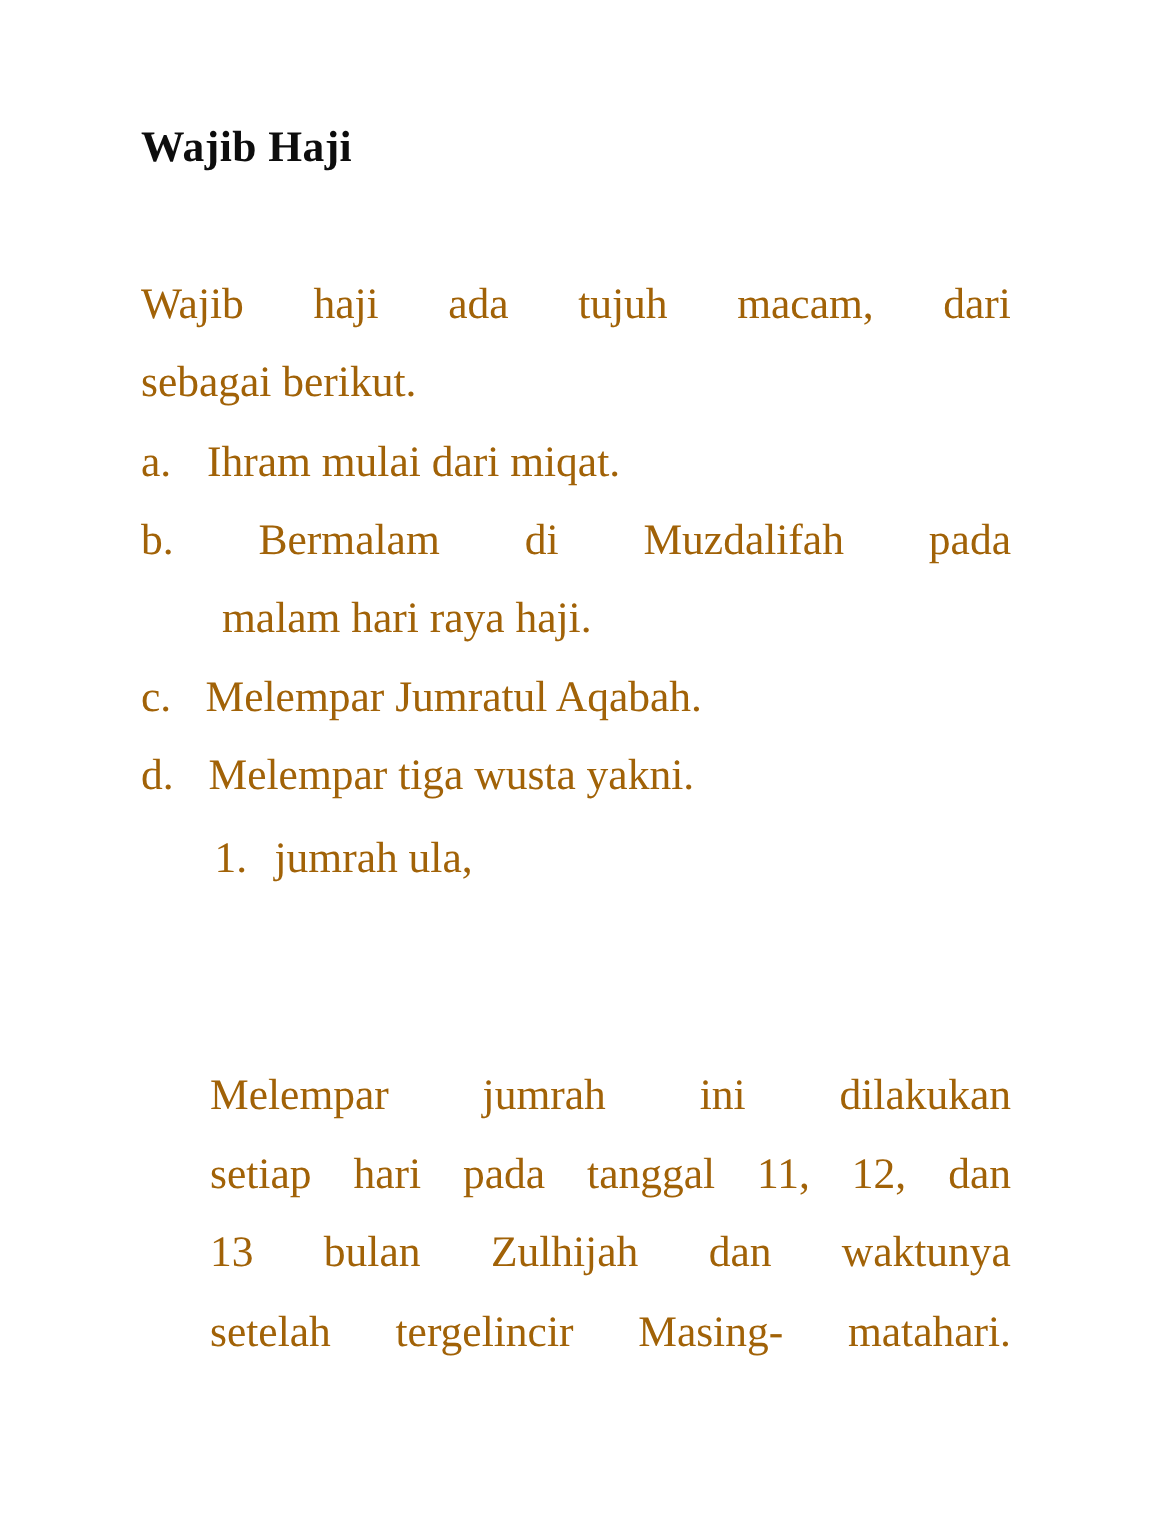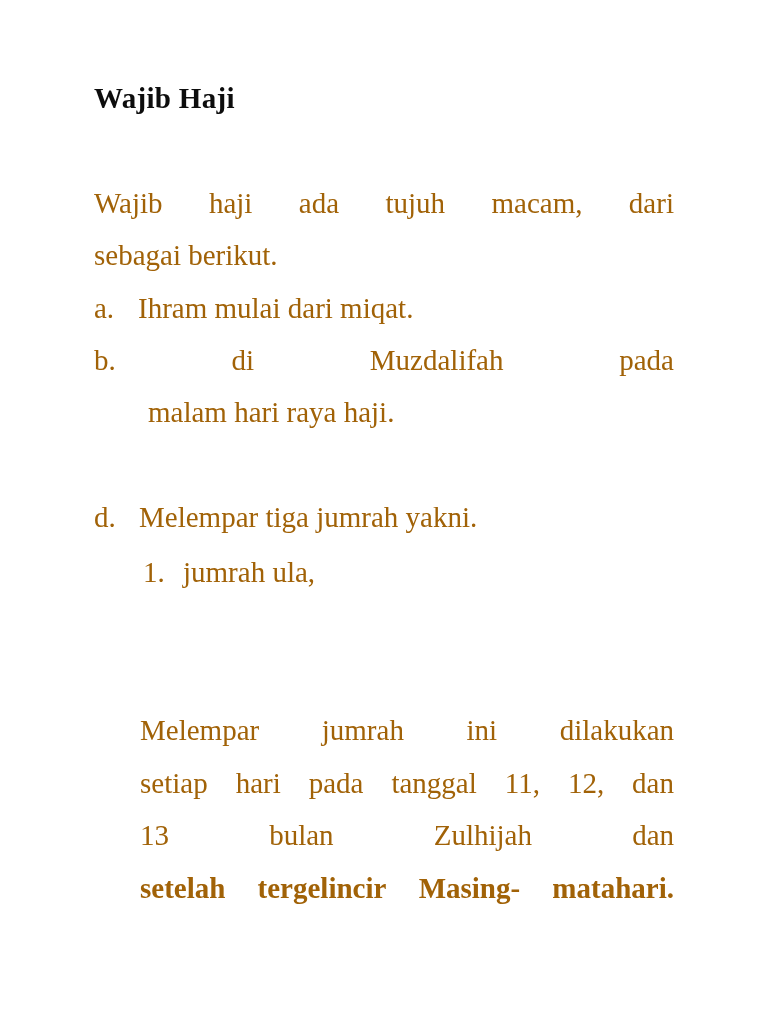--- a/index.html
+++ b/index.html
@@ -63,29 +63,33 @@
     <span>dari</span>
   </div>
   <div class="line" style="left:94px; top:237px;">sebagai berikut.</div>
 
   <div class="line" style="left:94px; top:290px;">
     <span class="marker" style="width:44px;">a.</span><span>Ihram mulai dari miqat.</span>
   </div>
 
   <div class="line justify" style="left:94px; top:342px; width:580px;">
     <span>b.</span>
+    <span>Bermalam</span>
     <span>di</span>
     <span>Muzdalifah</span>
     <span>pada</span>
   </div>
   <div class="line" style="left:148px; top:394px;text-align:center;">malam hari raya haji.</div>
 
+  <div class="line" style="left:94px; top:447px;">
+    <span class="marker" style="width:43px;">c.</span><span>Melempar Jumratul Aqabah.</span>
+  </div>
 
   <div class="line" style="left:94px; top:499px;">
-    <span class="marker" style="width:45px;">d.</span><span>Melempar tiga jumrah yakni.</span>
+    <span class="marker" style="width:45px;">d.</span><span>Melempar tiga wusta yakni.</span>
   </div>
 
   <div class="line" style="left:143px; top:554px;">
     <span class="marker" style="width:40px;">1.</span><span>jumrah ula,</span>
   </div>
 
   <div class="line justify" style="left:140px; top:712px; width:534px;">
     <span>Melempar</span>
     <span>jumrah</span>
     <span>ini</span>
@@ -98,21 +102,22 @@
     <span>tanggal</span>
     <span>11,</span>
     <span>12,</span>
     <span>dan</span>
   </div>
   <div class="line justify" style="left:140px; top:817px; width:534px;">
     <span>13</span>
     <span>bulan</span>
     <span>Zulhijah</span>
     <span>dan</span>
+    <span>waktunya</span>
   </div>
-  <div class="line justify" style="left:140px; top:870px; width:534px;font-weight:bold;">
+  <div class="line justify" style="left:140px; top:870px; width:534px;">
     <span>setelah</span>
     <span>tergelincir</span>
     <span>Masing-</span>
     <span>matahari.</span>
   </div>
 
 </div>
 
 </body></html>

